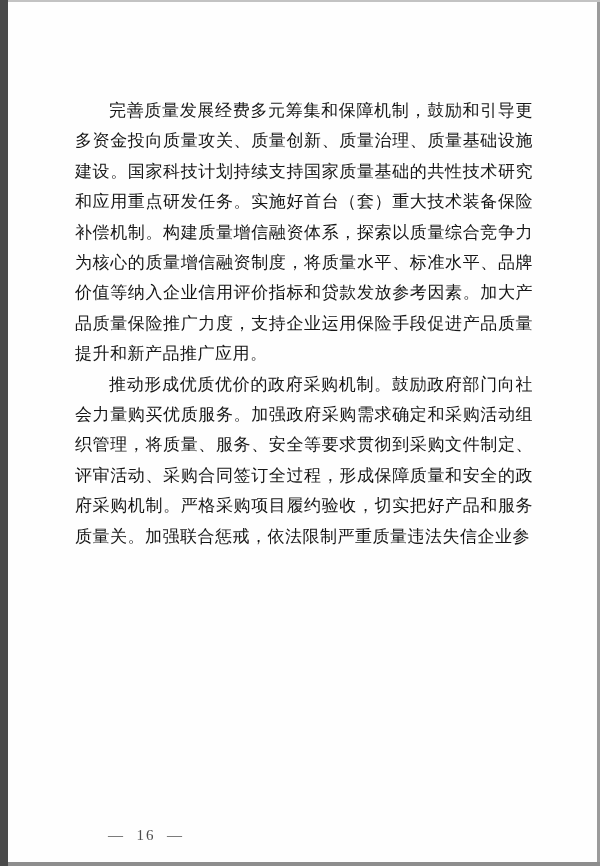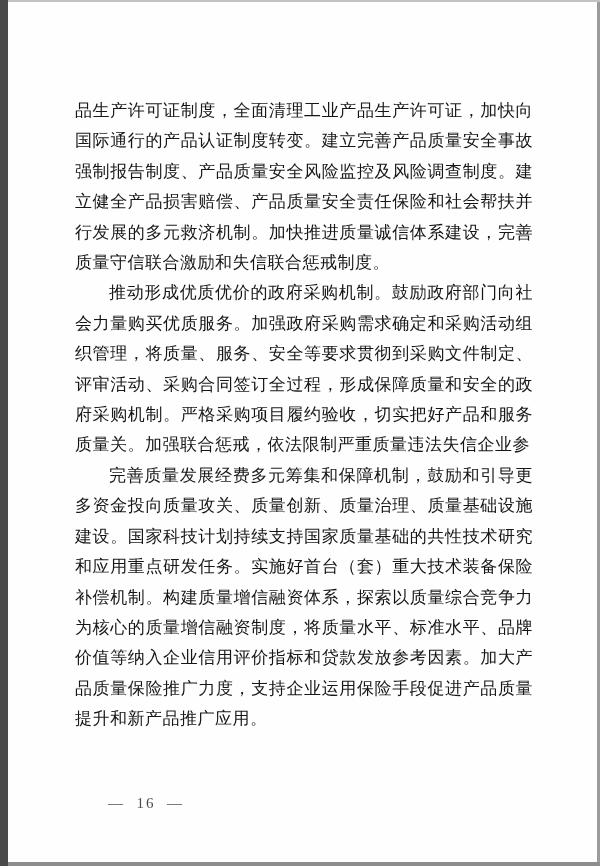--- a/index.html
+++ b/index.html
@@ -43,38 +43,37 @@
     text-indent: 0;
   }
   .heading {
     margin: 0;
     text-indent: 2em;
     font-weight: bold;
   }
   .footer {
     position: absolute;
     left: 85px;
-    top: 778px;
+    top: 810px;
     color: #4d4d4d;
     font-size: 15px;
     letter-spacing: 2px;
     white-space: pre;
   }
 </style>
 </head>
 <body>
 
 <div class="page">
   <div class="edge edge-left"></div>
   <div class="edge edge-top"></div>
   <div class="edge edge-right"></div>
   <div class="edge edge-bottom"></div>
 
   <div class="content">
-    <p class="para no-indent">品生产许可证制度，全面清理工业产品生产许可证，加快向国际通行的产品认证制度转变。建立完善产品质量安全事故强制报告制度、产品质量安全风险监控及风险调查制度。建立健全产品损害赔偿、产品质量安全责任保险和社会帮扶并行发展的多元救济机制。加快推进质量诚信体系建设，完善质量守信联合激励和失信联合惩戒制度。</p>
+    <p class="para">完善质量发展经费多元筹集和保障机制，鼓励和引导更多资金投向质量攻关、质量创新、质量治理、质量基础设施建设。国家科技计划持续支持国家质量基础的共性技术研究和应用重点研发任务。实施好首台（套）重大技术装备保险补偿机制。构建质量增信融资体系，探索以质量综合竞争力为核心的质量增信融资制度，将质量水平、标准水平、品牌价值等纳入企业信用评价指标和贷款发放参考因素。加大产品质量保险推广力度，支持企业运用保险手段促进产品质量提升和新产品推广应用。</p>
     <p class="para">推动形成优质优价的政府采购机制。鼓励政府部门向社会力量购买优质服务。加强政府采购需求确定和采购活动组织管理，将质量、服务、安全等要求贯彻到采购文件制定、评审活动、采购合同签订全过程，形成保障质量和安全的政府采购机制。严格采购项目履约验收，切实把好产品和服务质量关。加强联合惩戒，依法限制严重质量违法失信企业参</p>
-    <p class="para">完善质量发展经费多元筹集和保障机制，鼓励和引导更多资金投向质量攻关、质量创新、质量治理、质量基础设施建设。国家科技计划持续支持国家质量基础的共性技术研究和应用重点研发任务。实施好首台（套）重大技术装备保险补偿机制。构建质量增信融资体系，探索以质量综合竞争力为核心的质量增信融资制度，将质量水平、标准水平、品牌价值等纳入企业信用评价指标和贷款发放参考因素。加大产品质量保险推广力度，支持企业运用保险手段促进产品质量提升和新产品推广应用。</p>
   </div>
 
   <div class="footer">
     <span>—  16  —</span>
   </div>
 </div>
 
 </body></html>

